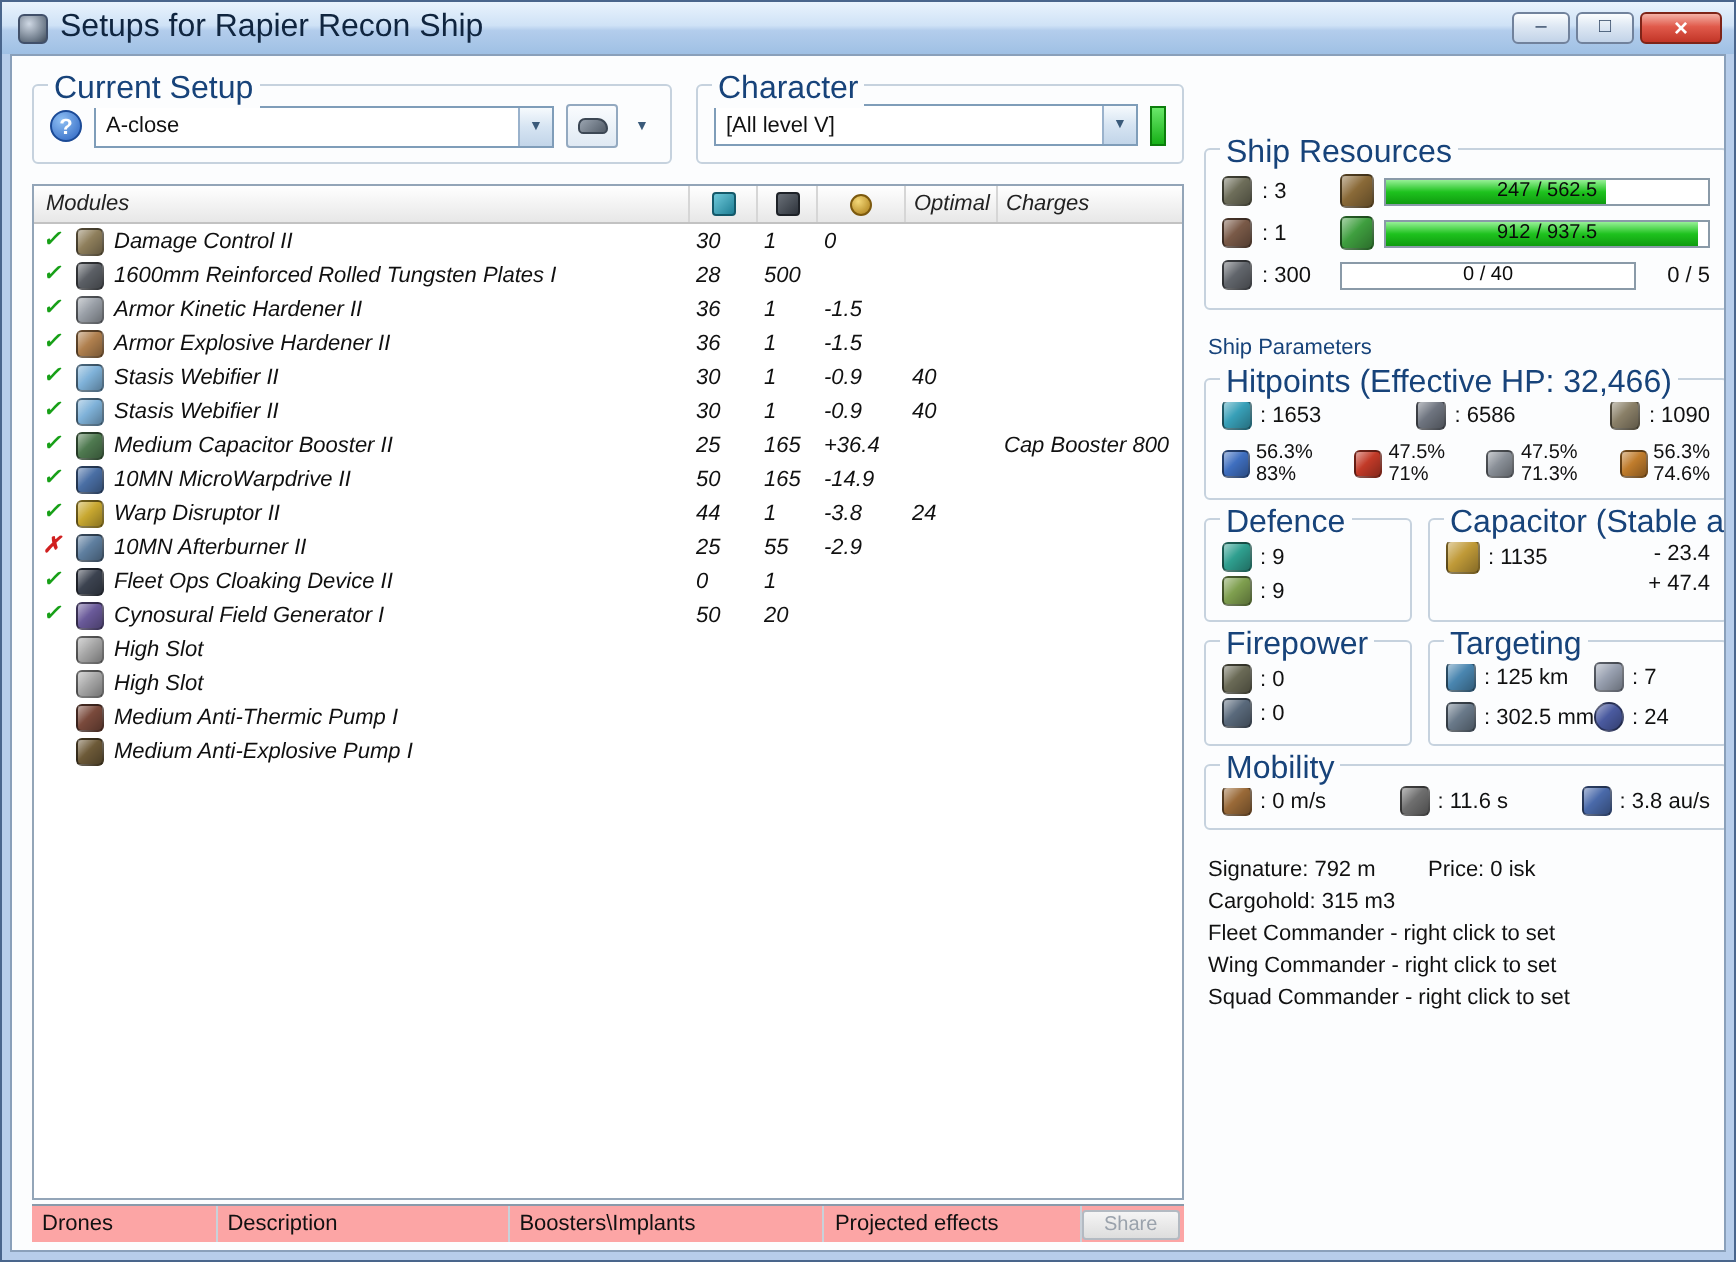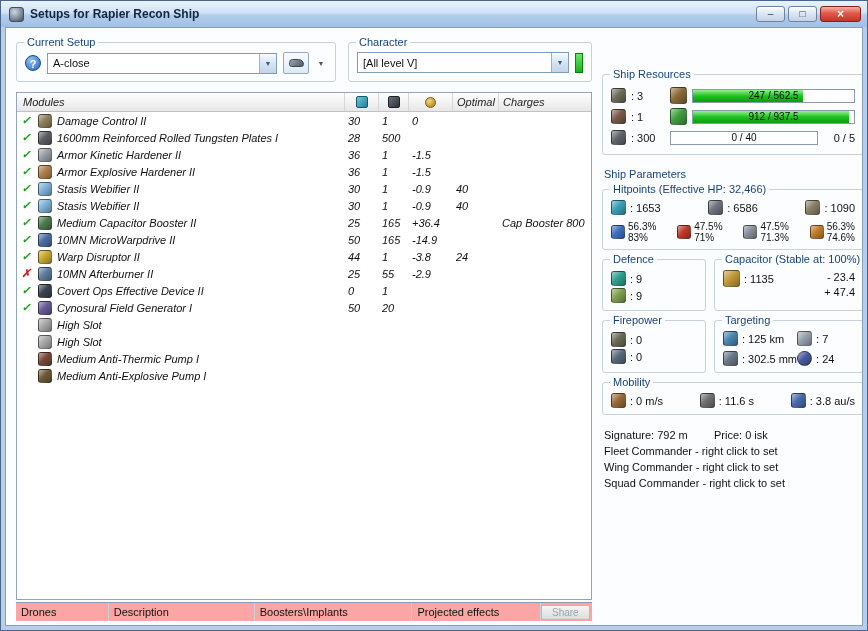--- a/index.html
+++ b/index.html
@@ -6,35 +6,35 @@
   html,body { width:868px; height:631px; overflow:hidden; }
   body { font-family:"Liberation Sans", sans-serif; font-size:11px; color:#111; background:#e8e8e8; }
 
   .window { width:868px; height:631px; background:#b7cdea; border:1px solid #49658c; display:flex; flex-direction:column; }
 
   
   .titlebar { height:26px; flex:none; display:flex; align-items:center; padding:0 6px 0 8px;
     background:linear-gradient(180deg,#e9f3fd 0%,#cfe2f6 45%,#b3cdec 55%,#9fc0e4 100%); }
   .appicon { width:15px; height:15px; border-radius:3px; flex:none;
     background:radial-gradient(circle at 35% 30%, #cfd8e4, #6a7786 70%, #3f4a58); border:1px solid #41506a; }
-  .title { flex:1; margin-left:6px; font-size:12px; font-weight:bold; color:#10253f; white-space:nowrap; }
+  .title { flex:1; margin-left:6px; font-size:16px; font-weight:normal; color:#10253f; white-space:nowrap; }
   .winbtn { width:29px; height:16px; margin-left:3px; border:1px solid #71829c; border-radius:3px; flex:none;
     display:flex; align-items:center; justify-content:center; font-size:10px; color:#2d4360;
     background:linear-gradient(#fbfdfe,#dde7f3 45%,#c2d3e8); cursor:default; }
   .winbtn.close { width:41px; background:linear-gradient(#f4b1a6,#e05a4b 45%,#c23527); border-color:#7e2418; color:#fff; font-weight:bold; font-size:12px; }
   .winbtn .g { line-height:1; }
 
   
   .client { flex:1; margin:0 4px 4px; background:#fcfdfe; border:1px solid #8aa0ba; padding:10px 10px 4px; display:flex; gap:10px; overflow:hidden; }
   .left { width:576px; flex:none; display:flex; flex-direction:column; }
   .right { flex:1; display:flex; flex-direction:column;margin-top:32px; }
 
   
   .group { position:relative; border:1px solid #c6d2de; border-radius:3px; }
-  .glabel { position:absolute; top:-7px; left:7px; background:#fcfdfe; padding:0 3px; color:#17437a; font-size:11px; white-space:nowrap; }
+  .glabel { position:absolute; top:-7px; left:7px; background:#fcfdfe; padding:0 3px; color:#17437a; font-size:16px; white-space:nowrap; }
 
   
   .toprow { display:flex; gap:12px; margin-top:4px; flex:none; }
   .group.setup { width:320px; }
   .group.char { flex:1; }
   .grow { display:flex; align-items:center; gap:6px; padding:9px 8px 7px; }
   .helpic { width:16px; height:16px; border-radius:50%; flex:none; text-align:center; line-height:16px;
     background:radial-gradient(circle at 35% 30%, #8fc0f4, #2a62c0); color:#fff; font-weight:bold; font-size:11px; border:1px solid #1b4a96; }
   .combo { flex:1; height:21px; background:#fff; border:1px solid #7f9db9; display:flex; align-items:center; overflow:hidden; }
   .combo .val { flex:1; padding:0 5px; white-space:nowrap; overflow:hidden; }
@@ -309,21 +309,21 @@
               <span class="mnum">55</span>
               <span class="mnum">-2.9</span>
               <span class="mnum"></span>
               <span class="mnum"></span>
             </div>
             <div class="mrow">
               <span class="mst ok">✓</span>
               <span class="micw">
                 <i class="mic" style="background-color: rgb(60, 67, 80);"></i>
               </span>
-              <span class="mname">Covert Ops Effective Device II</span>
+              <span class="mname">Fleet Ops Cloaking Device II</span>
               <span class="mnum">0</span>
               <span class="mnum">1</span>
               <span class="mnum"></span>
               <span class="mnum"></span>
               <span class="mnum"></span>
             </div>
             <div class="mrow">
               <span class="mst ok">✓</span>
               <span class="micw">
                 <i class="mic" style="background-color: rgb(106, 90, 154);"></i>
@@ -549,20 +549,21 @@
               <span>: 3.8 au/s</span>
             </span>
         </div>
       </div>
 
       <div class="statlines">
         <div class="sigrow">
           <span class="sig">Signature: 792 m</span>
           <span>Price: 0 isk</span>
         </div>
+        <div>Cargohold: 315 m3</div>
         <div>Fleet Commander - right click to set</div>
         <div>Wing Commander - right click to set</div>
         <div>Squad Commander - right click to set</div>
       </div>
 
     </div>
   </div>
 </div>
 
 </body></html>

